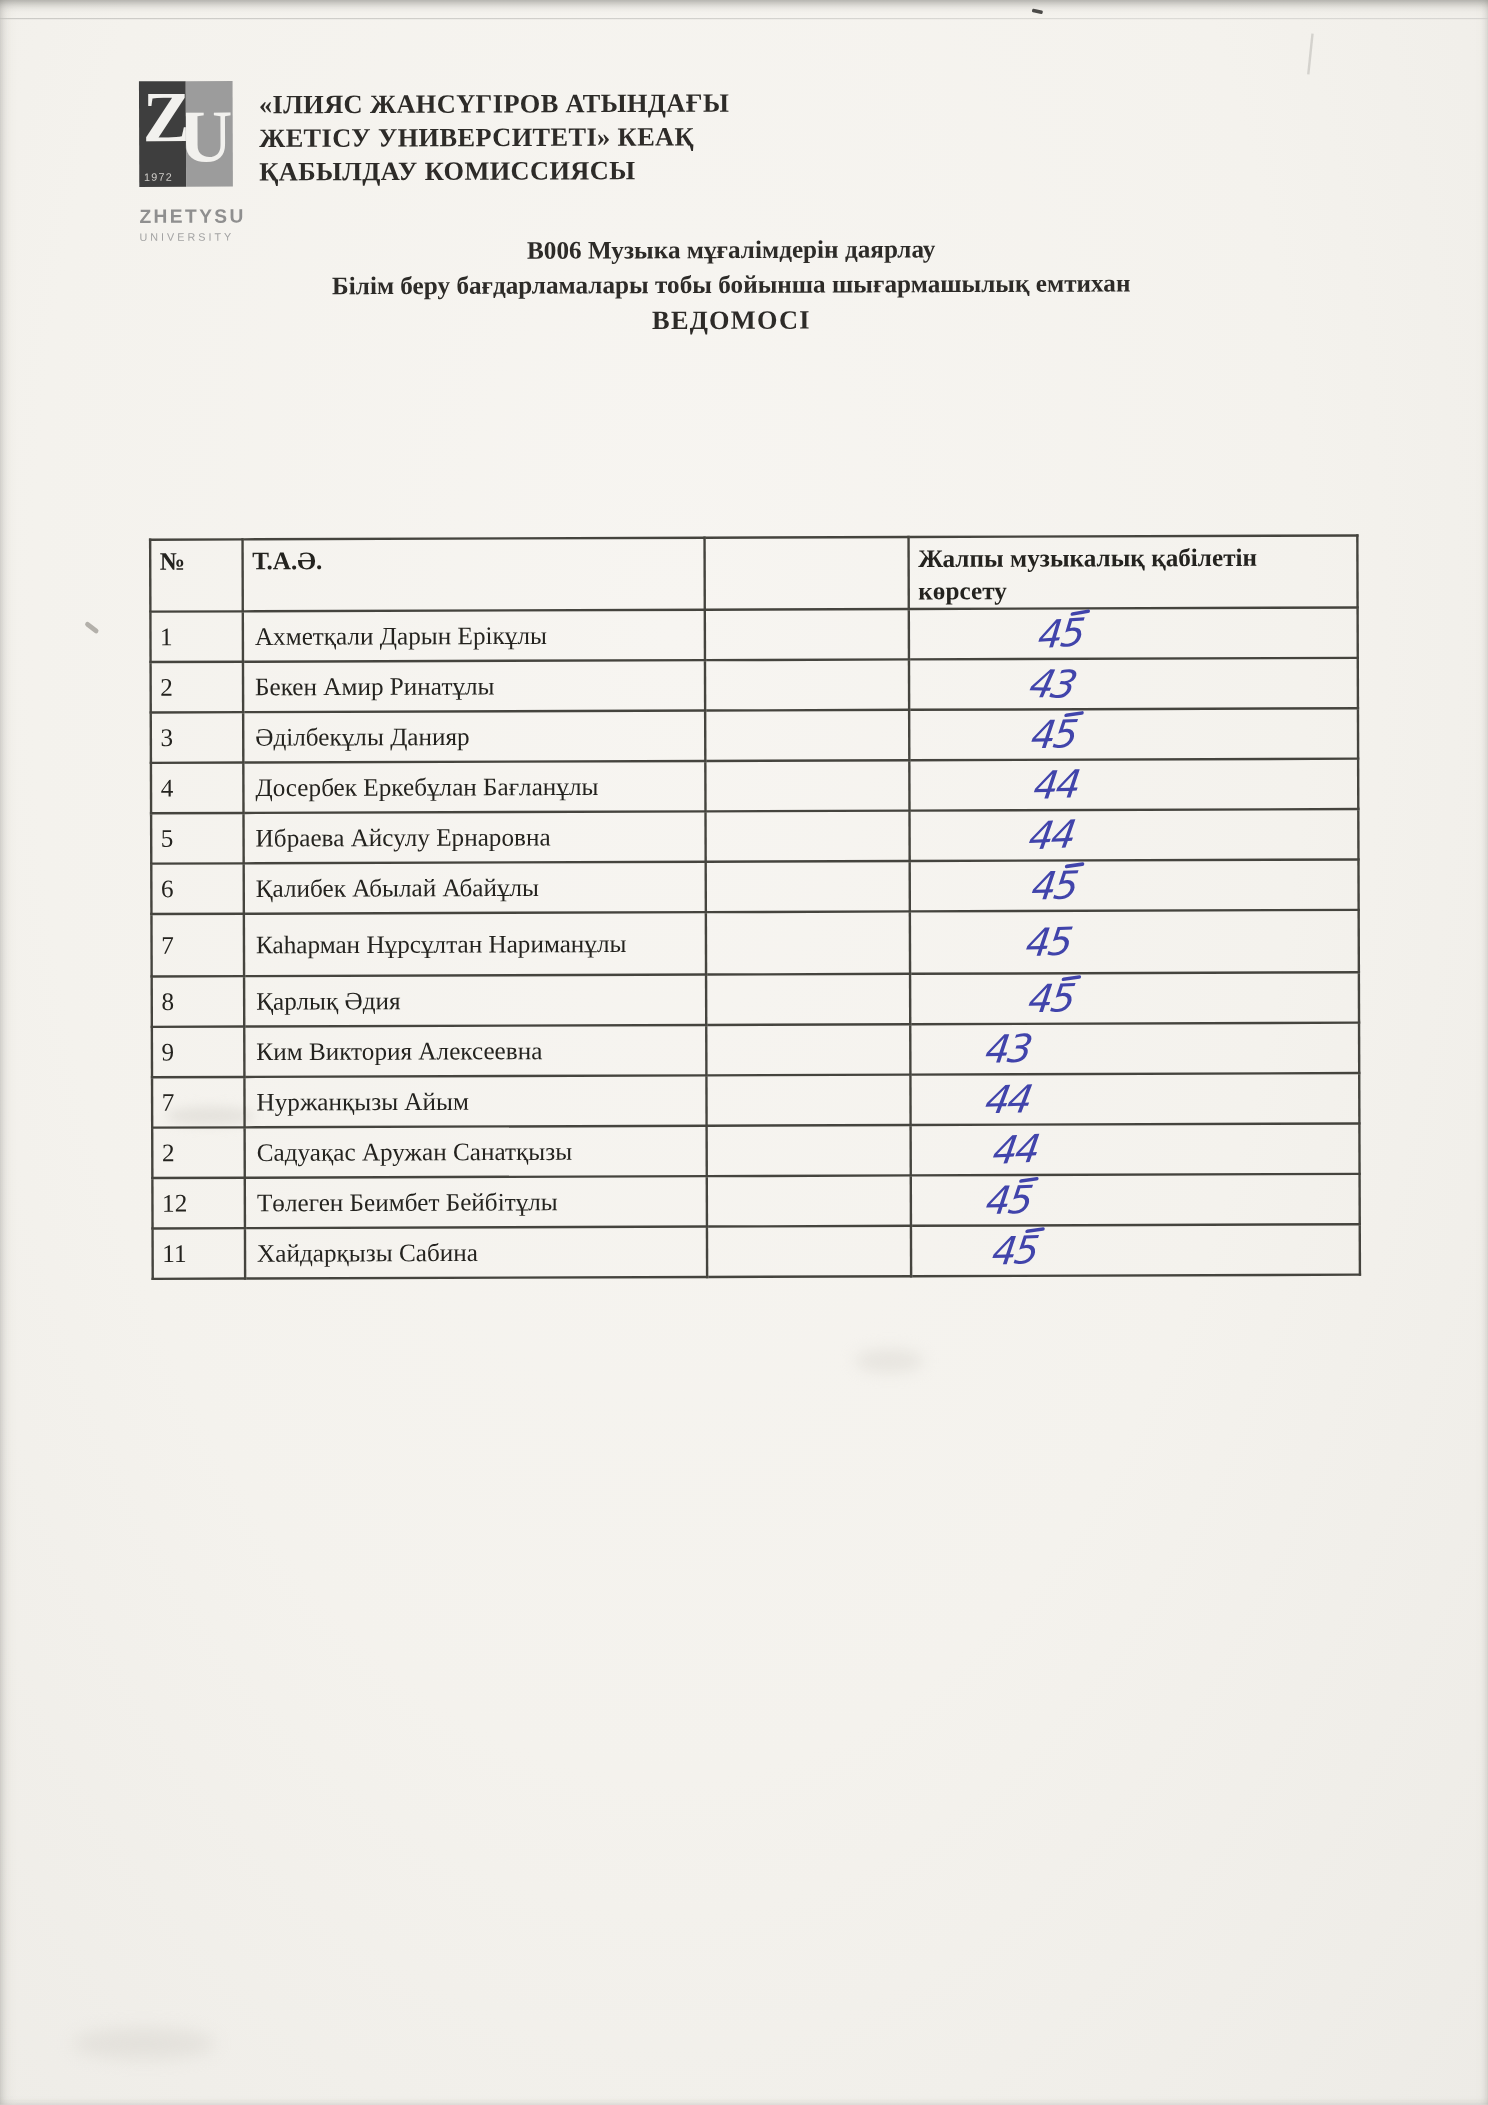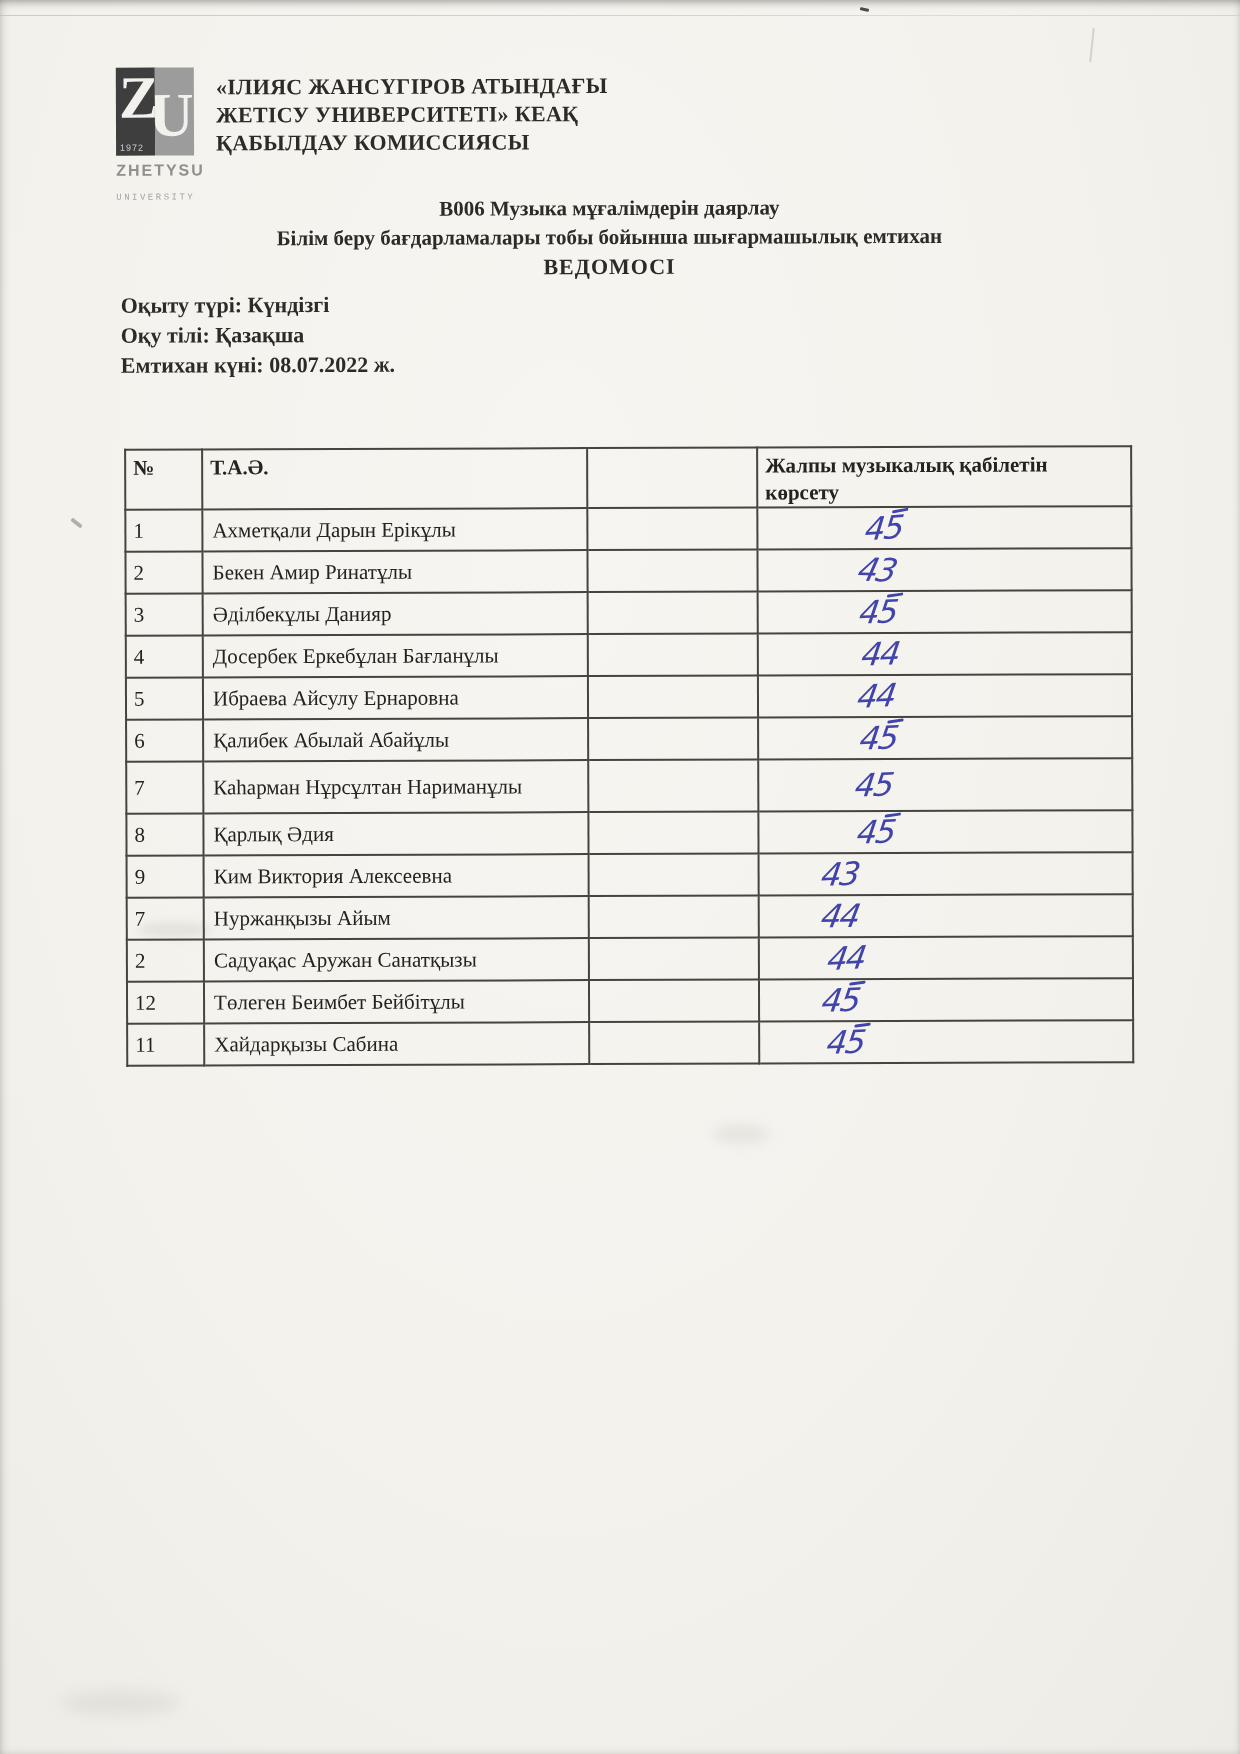--- a/index.html
+++ b/index.html
@@ -16,22 +16,22 @@
 
   
   .logo{position:absolute;left:118px;top:66px;width:110px;}
   .logo-sq{display:flex;width:78px;height:88px;}
   .logo-half{width:39px;height:100%;position:relative;overflow:hidden;}
   .logo-half.dark{background:#3e3e3e;}
   .logo-half.light{background:#9c9c9c;}
   .logo-z{position:absolute;left:3px;top:-4px;font-size:60px;font-weight:bold;color:#f2f1ee;font-family:"Liberation Serif",serif;}
   .logo-u{position:absolute;left:-6px;top:12px;font-size:62px;font-weight:bold;color:#f2f1ee;font-family:"Liberation Serif",serif;}
   .logo-year{position:absolute;left:4px;bottom:3px;font-size:9px;color:#cfcdc9;font-family:Liberation Sans, sans-serif;letter-spacing:1px;}
-  .logo-name1{margin-top:6px;font-family:"Liberation Sans",sans-serif;font-weight:bold;font-size:16px;letter-spacing:2px;color:#8f8f8f;}
-  .logo-name2{font-family:Liberation Mono, monospace;font-size:9px;letter-spacing:2.5px;color:#a3a3a3;margin-top:13px;}
+  .logo-name1{margin-top:17px;font-family:"Liberation Sans",sans-serif;font-weight:bold;font-size:16px;letter-spacing:2px;color:#8f8f8f;}
+  .logo-name2{font-family:Liberation Sans, sans-serif;font-size:9px;letter-spacing:2.5px;color:#a3a3a3;margin-top:2px;}
 
   .org{position:absolute;left:218px;top:72px;font-weight:bold;font-size:22px;line-height:28px;color:#2d2b28;letter-spacing:.3px;}
 
   
   .doc-title{position:absolute;left:0;right:18px;top:194px;text-align:center;font-weight:bold;font-size:21px;line-height:29px;color:#2d2b28;}
   .doc-title .vedomost{font-size:22px;letter-spacing:1px;}
 
   .info{position:absolute;left:122px;top:289px;font-weight:bold;font-size:22px;line-height:30px;color:#2d2b28;}
 
   
@@ -110,25 +110,20 @@
       <div>ЖЕТІСУ УНИВЕРСИТЕТІ» КЕАҚ</div>
       <div>ҚАБЫЛДАУ КОМИССИЯСЫ</div>
     </div>
 
     <div class="doc-title">
       <div>В006 Музыка мұғалімдерін даярлау</div>
       <div>Білім беру бағдарламалары тобы бойынша шығармашылық емтихан</div>
       <div class="vedomost">ВЕДОМОСІ</div>
     </div>
 
-    <div class="info">
-      <div>Оқыту түрі: Күндізгі</div>
-      <div>Оқу тілі: Қазақша</div>
-      <div>Емтихан күні: 08.07.2022 ж.</div>
-    </div>
 
     <table class="sheet">
       <colgroup>
         <col class="w-no">
           <col class="w-name">
           <col class="w-blank">
           <col class="w-score">
       </colgroup>
       <thead>
         <tr>

